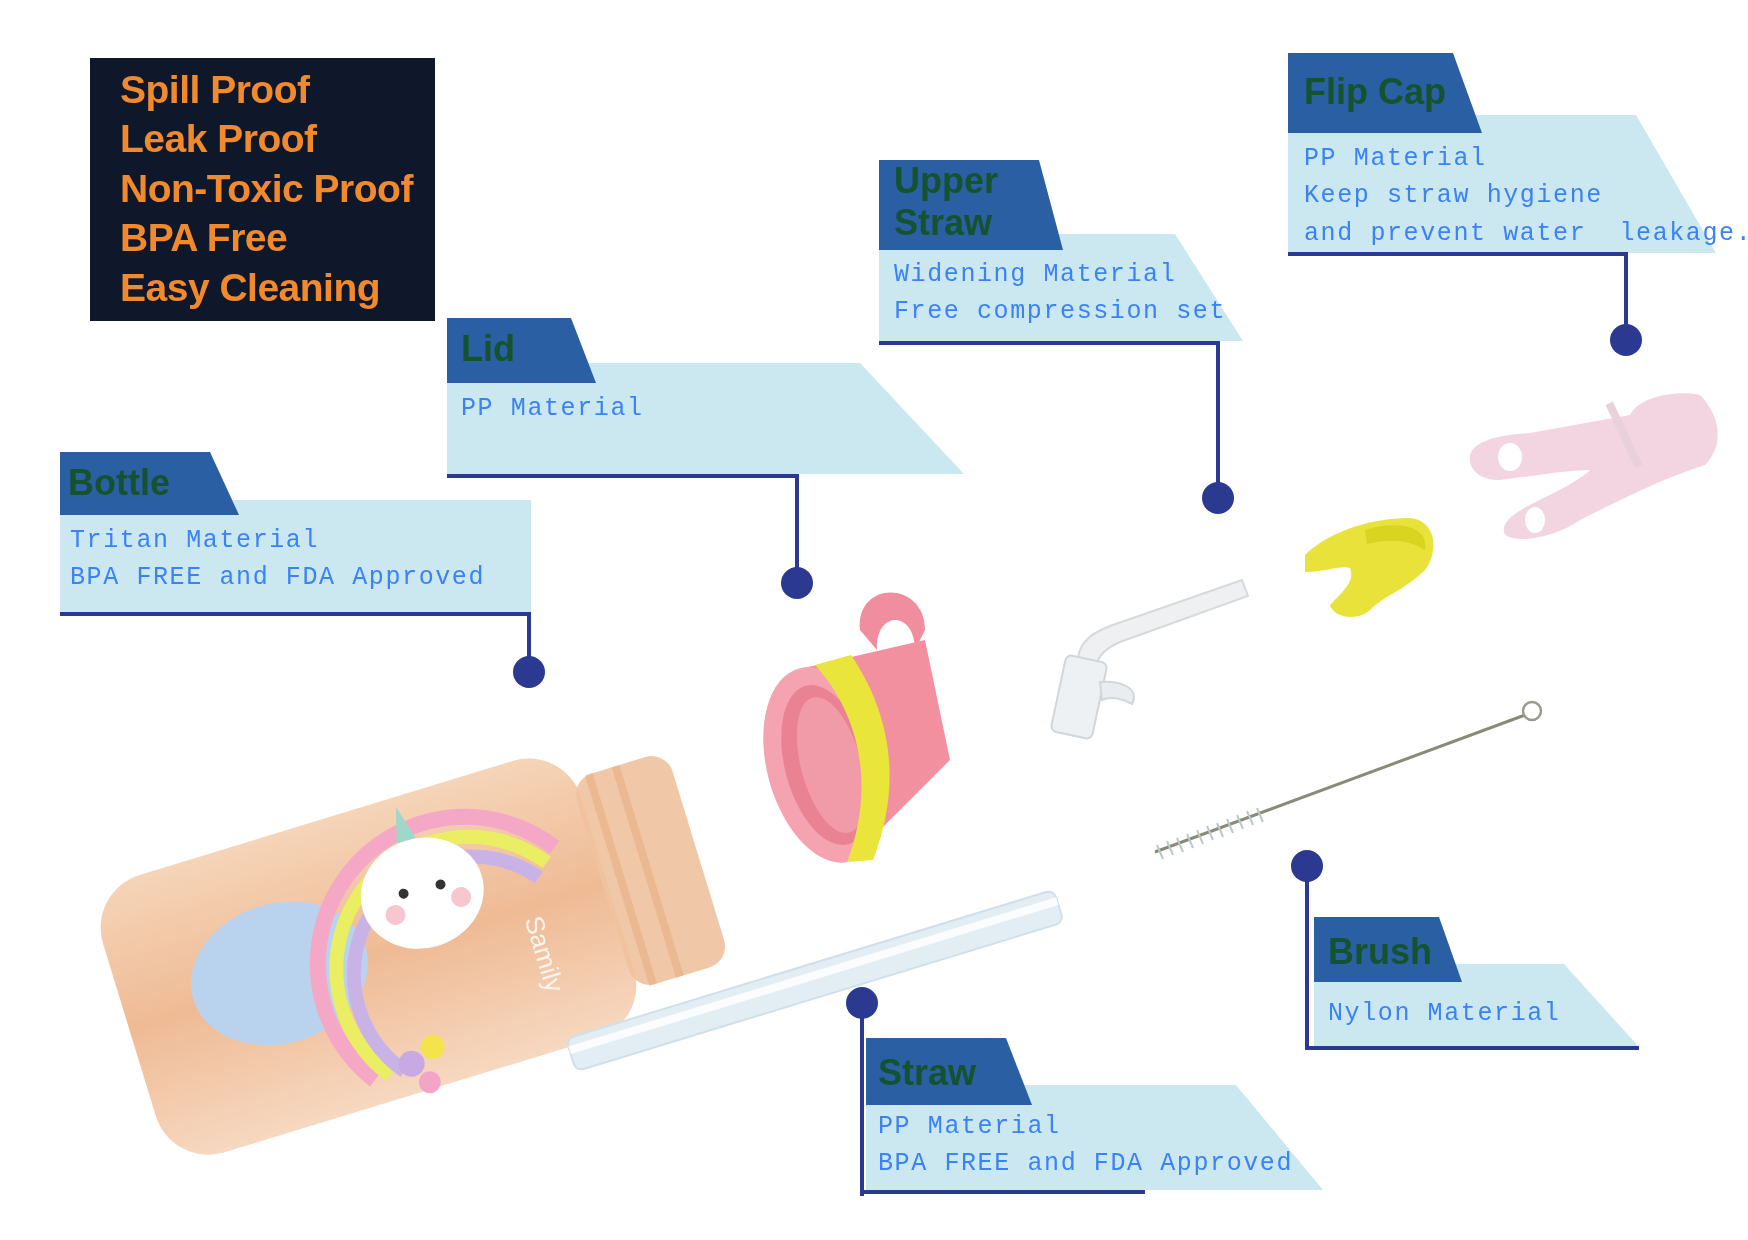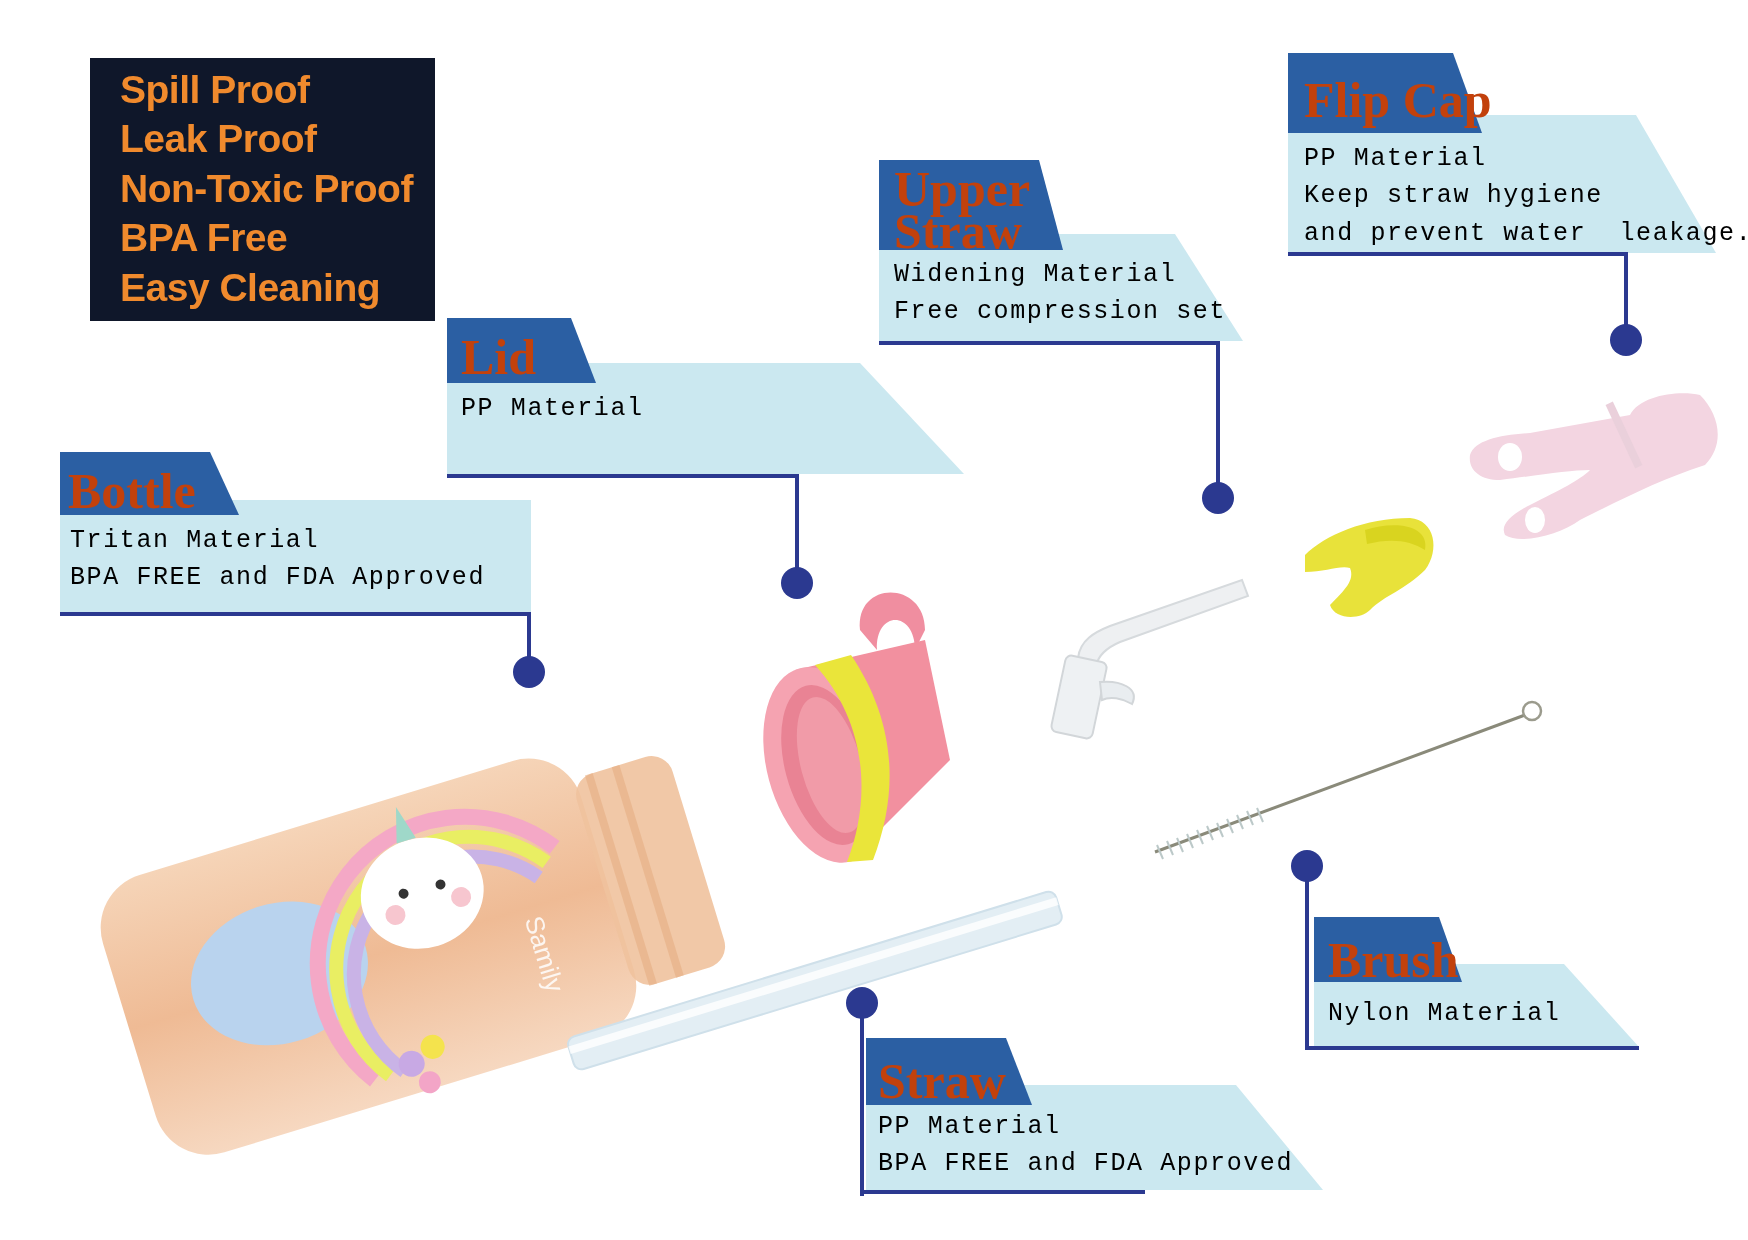--- a/index.html
+++ b/index.html
@@ -2,22 +2,22 @@
 <html><head>
 <meta charset="utf-8">
 <style>
   html, body { margin:0; padding:0; background:#ffffff; }
   body { width:1748px; height:1240px; position:relative; overflow:hidden; font-family:"DejaVu Sans", sans-serif; }
   .abs { position:absolute; }
   .features-box { left:90px; top:58px; width:345px; height:263px; background:#0f172a; }
   .features-box .feat { position:absolute; left:30px; color:#f08a2d; font-family:"Liberation Sans", sans-serif; font-weight:bold; font-size:39px; letter-spacing:-0.5px; white-space:nowrap; line-height:1; }
   .tag { position:absolute; }
   .tag svg.shape { position:absolute; left:0; top:0; overflow:visible; }
-  .tag .title { position:absolute; color:#c2410c; font-family:Liberation Serif, serif; font-weight:bold; font-size:50px; line-height:1.08; white-space:nowrap; }
-  .tag .line { position:absolute; font-family:"Liberation Mono", monospace; font-size:25px; color:#000000; white-space:nowrap; letter-spacing:1.6px; }
+  .tag .title { position:absolute; color:#14532d; font-family:Liberation Sans, sans-serif; font-weight:bold; font-size:36px; line-height:1.08; white-space:nowrap; }
+  .tag .line { position:absolute; font-family:"Liberation Mono", monospace; font-size:25px; color:#3b82f6; white-space:nowrap; letter-spacing:1.6px; }
   .connector { position:absolute; background:#2b3990; }
   .dot { position:absolute; width:32px; height:32px; border-radius:50%; background:#2b3990; }
   svg.product { position:absolute; overflow:visible; }
 </style>
 </head>
 <body>
 
 <div class="abs features-box">
   <div class="feat" style="top:12px">Spill Proof</div>
   <div class="feat" style="top:61px">Leak Proof</div>

